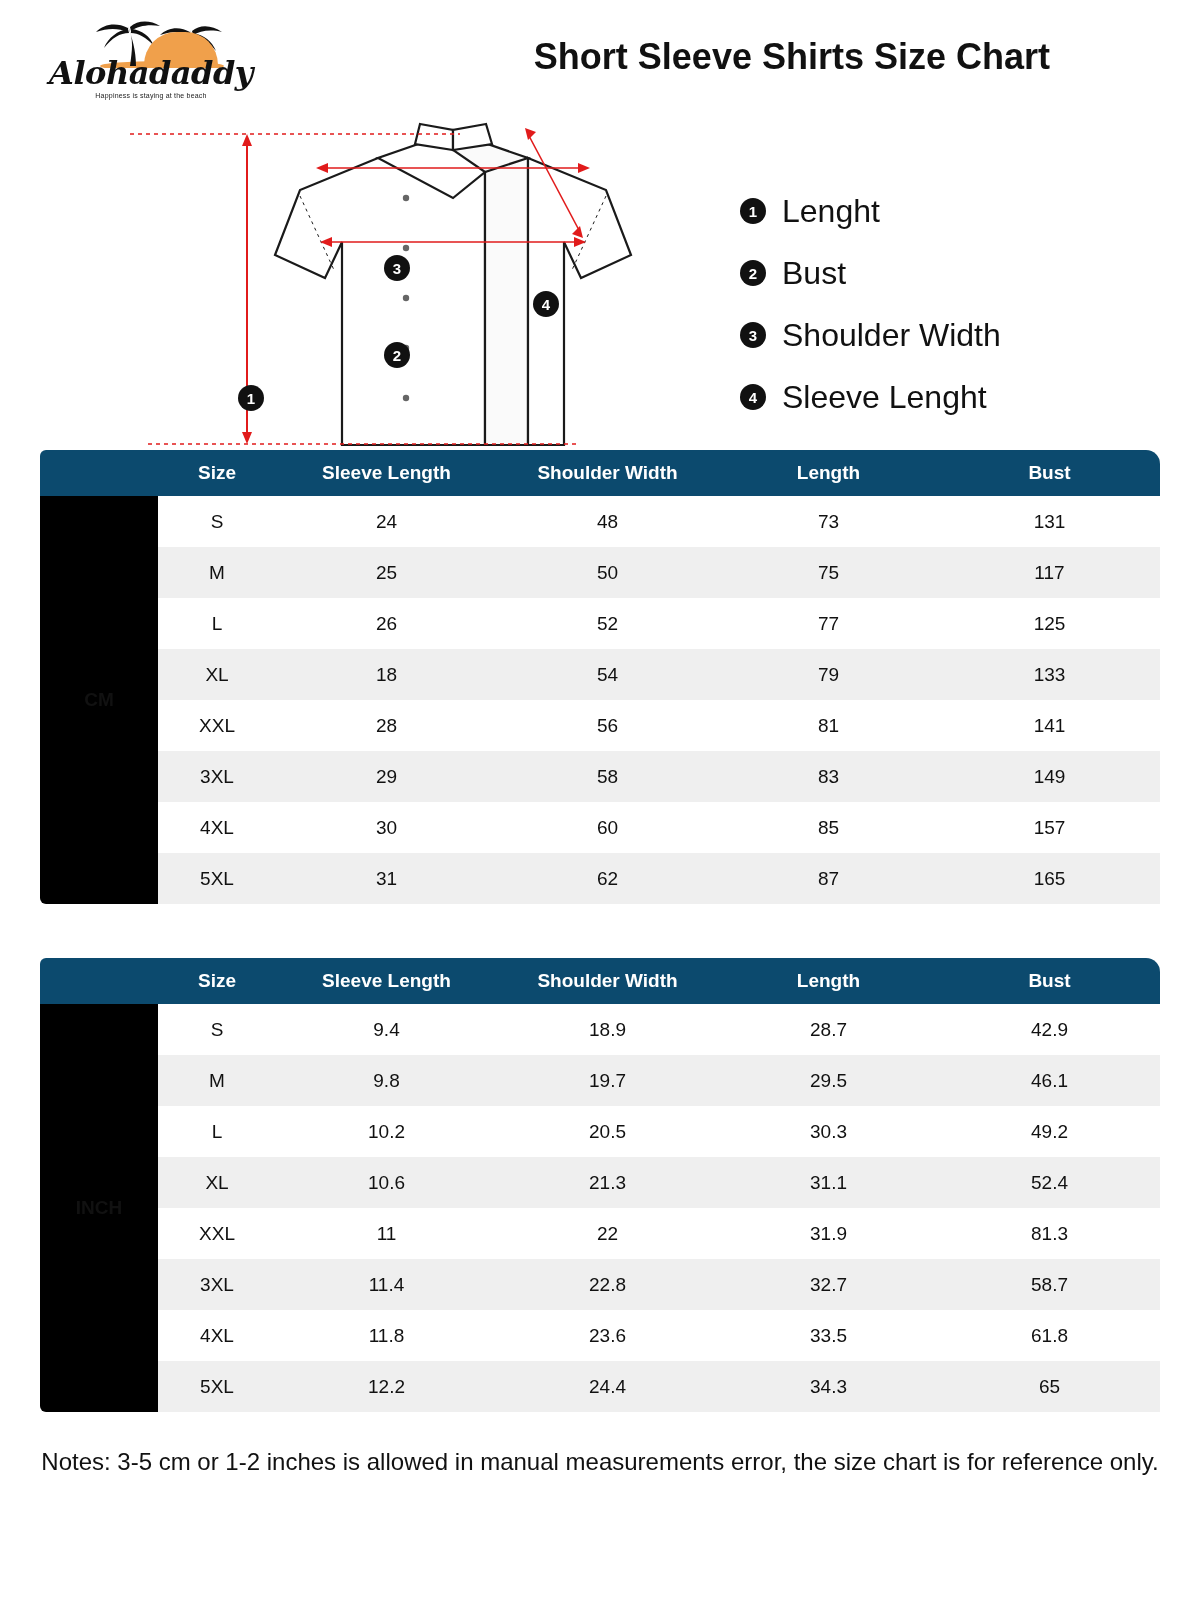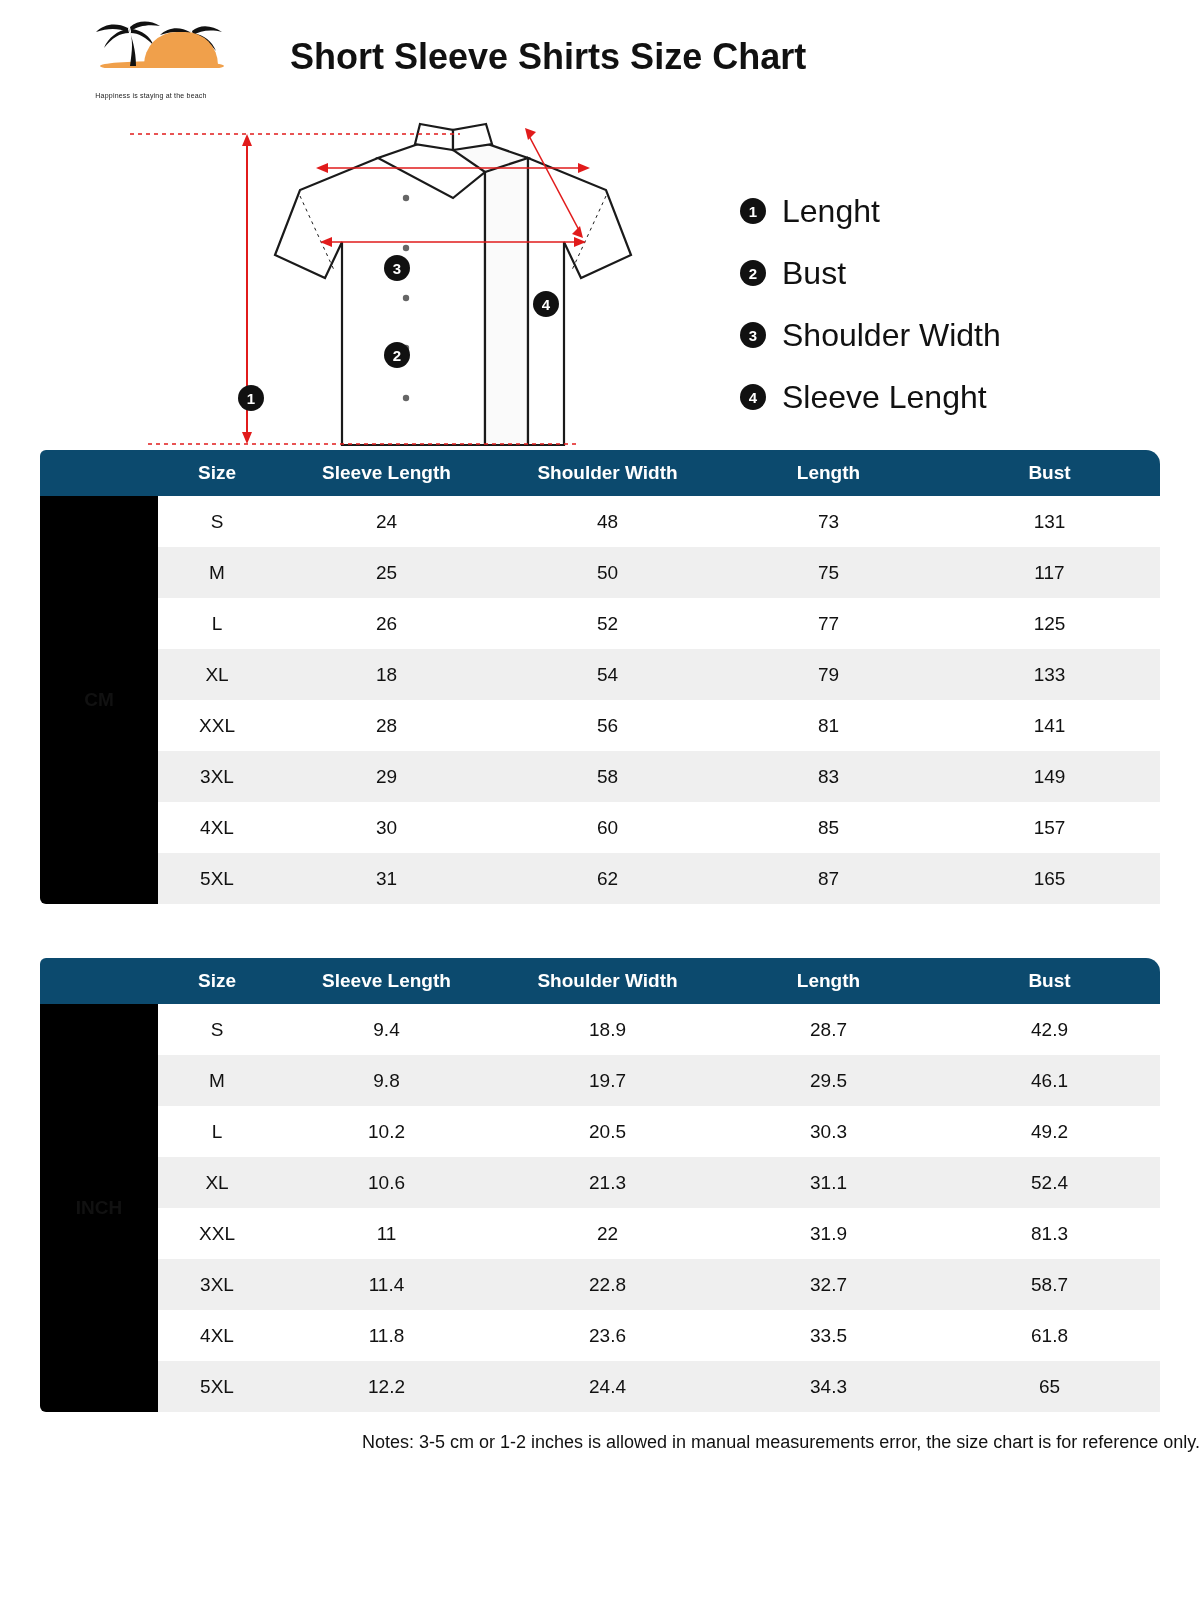--- a/index.html
+++ b/index.html
@@ -56,21 +56,21 @@
     width: 230px;
     text-align: center;
     font-size: 7px;
     color: #222;
     letter-spacing: 0.2px;
   }
   .title {
     position: absolute;
     left: 290px; top: 36px;
     width: 760px;
-    text-align: left;
+    text-align: right;
     font-size: 36px;
     font-weight: bold;
     color: #111;
   }
 
   
   .diagram {
     position: relative;
     height: 330px;
   }
@@ -151,23 +151,23 @@
     width: 118px;
     vertical-align: middle;
     border-bottom-left-radius: 6px;
   }
   col.c-size { width: 118px; }
   col.c-unit { width: 118px; }
 
   .spacer { height: 54px; }
 
   .notes {
-    margin-top: 20px;
-    text-align: right;
-    font-size: 18px;
+    margin-top: 36px;
+    text-align: center;
+    font-size: 24px;
     color: #111;
   }
 </style>
 </head>
 <body>
 
 <div class="page">
 
   <div class="header">
     <div class="brand">
@@ -178,20 +178,21 @@
         <path d="M42 7 C50 0 62 0 72 6 C60 4 50 6 43 11 Z" fill="#111"></path>
         <path d="M40 9 C30 10 20 18 16 28 C24 18 32 13 41 13 Z" fill="#111"></path>
         <path d="M43 9 C54 10 62 16 66 26 C58 17 50 13 43 13 Z" fill="#111"></path>
         <path d="M104 46 C106 32 108 22 102 10 C106 22 110 32 110 46 Z" fill="#111"></path>
         <path d="M102 12 C92 6 80 7 72 15 C84 11 94 11 102 15 Z" fill="#111"></path>
         <path d="M104 11 C112 4 124 5 134 12 C122 9 112 11 105 15 Z" fill="#111"></path>
         <path d="M102 13 C92 15 84 22 80 32 C88 22 96 17 103 17 Z" fill="#111"></path>
         <path d="M105 13 C116 15 124 21 128 31 C120 21 112 17 105 17 Z" fill="#111"></path>
       </svg>
       <div class="sun"></div>
+      <div class="brandname">Alohadaddy</div>
       <div class="tagline">Happiness is staying at the beach</div>
     </div>
     <div class="title">Short Sleeve Shirts Size Chart</div>
   </div>
 
   <div class="diagram">
     <svg width="700" height="330" viewBox="0 0 700 330" style="position:absolute;left:110px;top:0;">
 
       <g fill="#ffffff" stroke="#1a1a1a" stroke-width="2.2">
         <path d="M268 38 L190 70 L165 135 L215 158 L232 122 L232 325 L375 325 L375 38 Z"></path>

